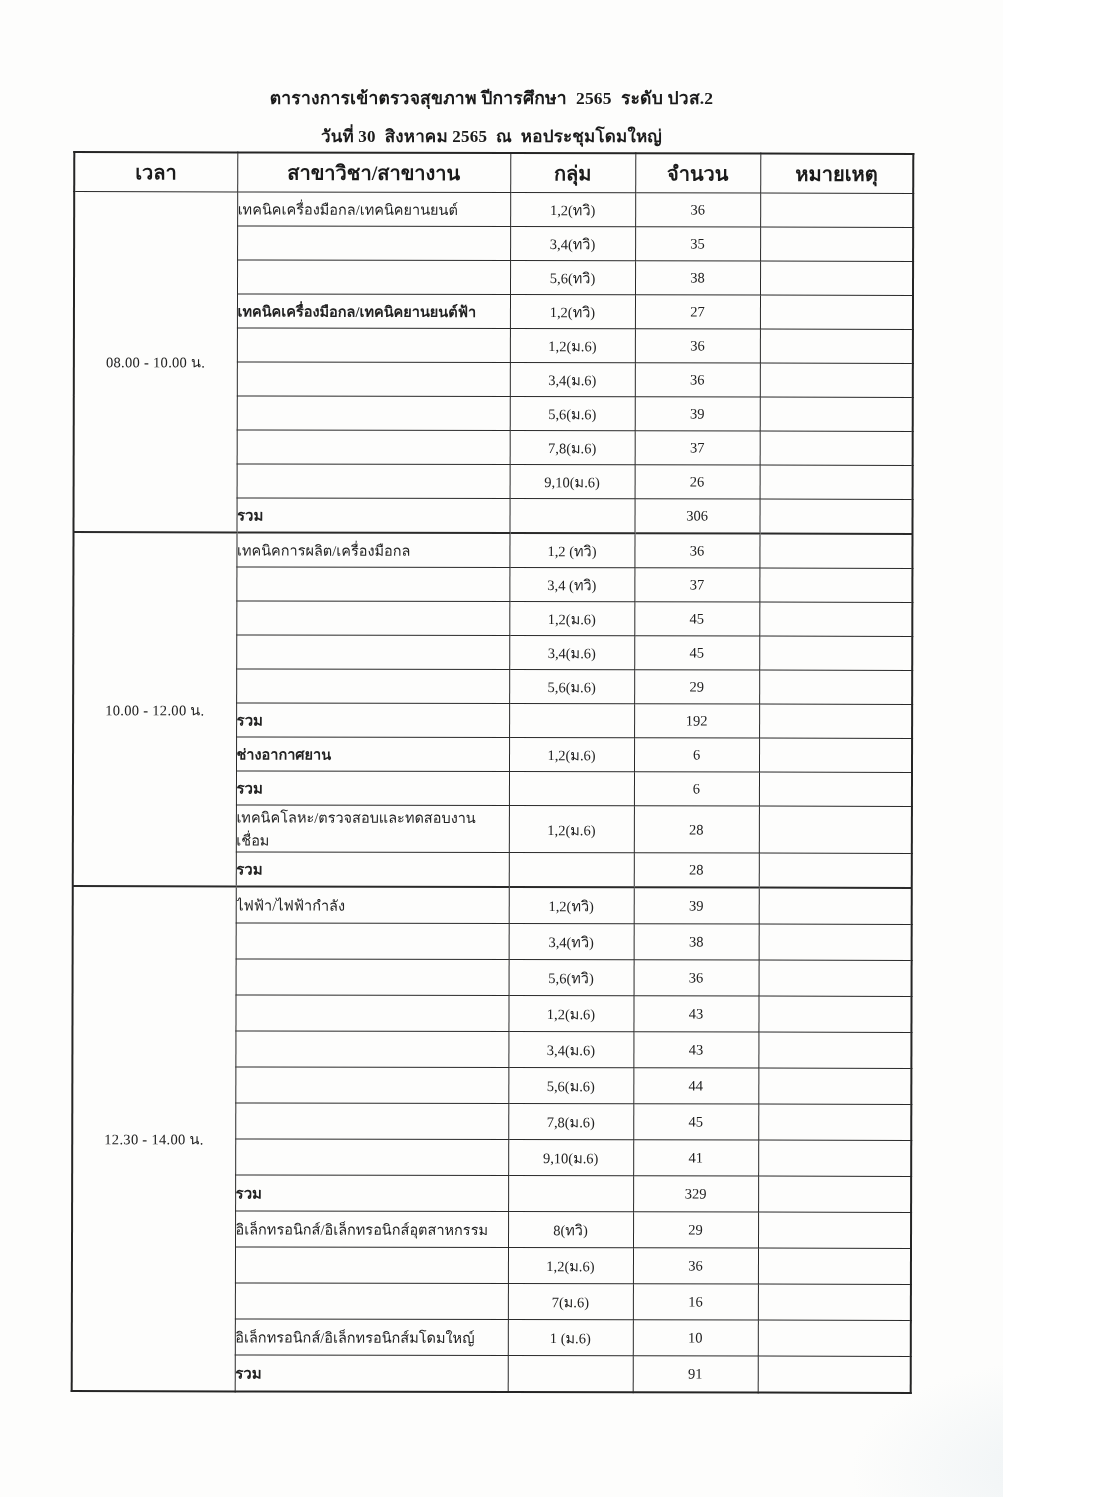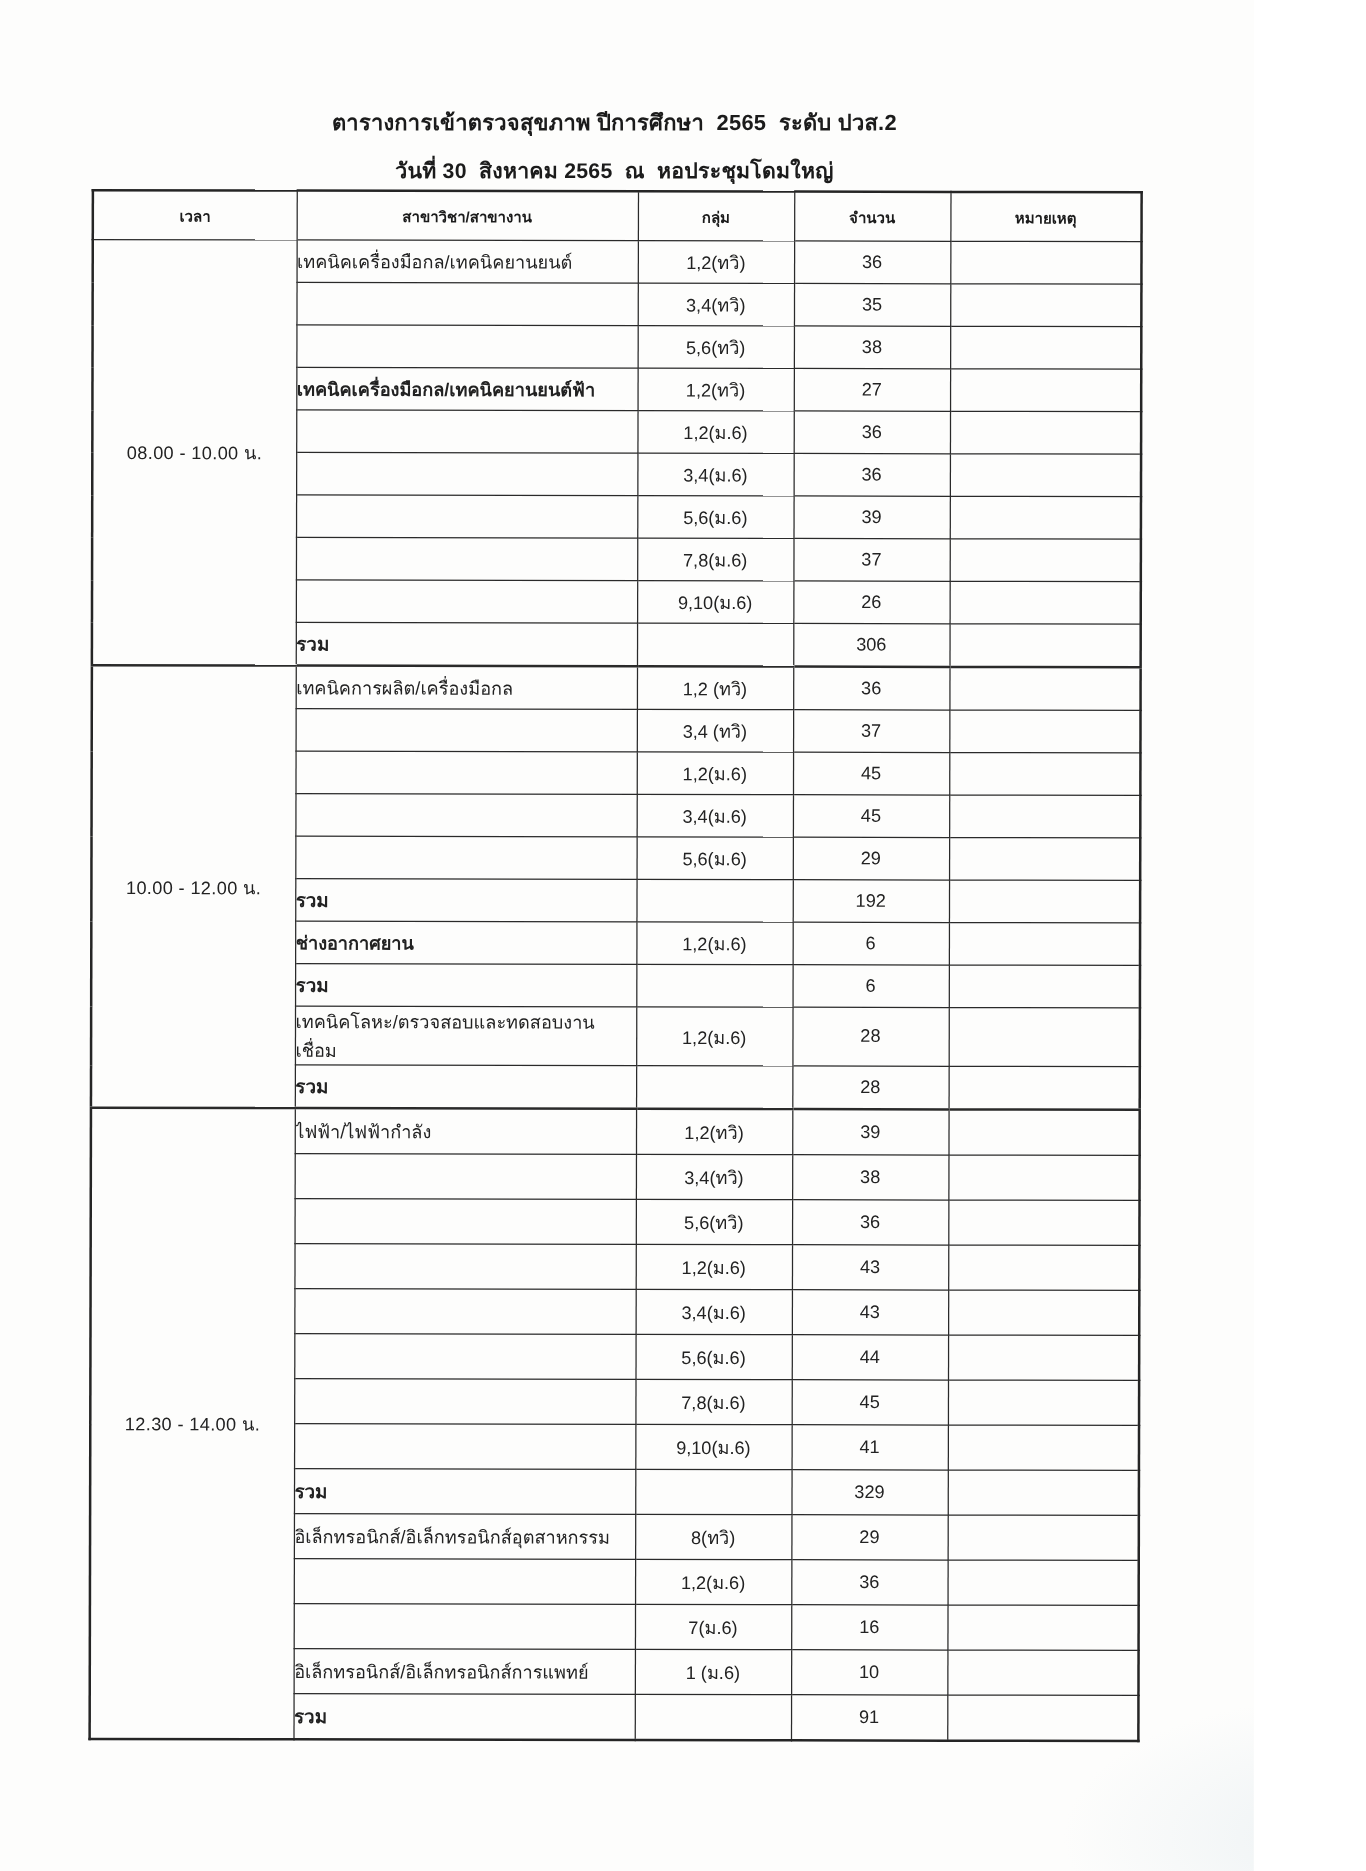--- a/index.html
+++ b/index.html
@@ -5,21 +5,21 @@
   html, body {
     margin: 0;
     padding: 0;
     background: #ffffff;
   }
   .page {
     position: relative;
     width: 1003px;
     height: 1497px;
     overflow: hidden;
-    font-family: Liberation Sans, sans-serif;
+    font-family: Liberation Serif, serif;
     color: #1e1e1e;
     background:
       radial-gradient(ellipse 320px 160px at 1075px 1470px, #edf2f4 0%, rgba(237,242,244,0) 70%),
       #fdfdfc;
   }
   .titles {
     position: absolute;
     left: 72px;
     top: 84px;
     width: 839px;
@@ -55,21 +55,21 @@
   table.schedule col.c-note  { width: 153px; }
   table.schedule th,
   table.schedule td {
     border: 1.6px solid #2a2a2a;
     padding: 0;
     overflow: hidden;
   }
   table.schedule { border: 2.2px solid #252525; }
   table.schedule th {
     height: 38px;
-    font-size: 12px;
+    font-size: 20px;
     font-weight: 600;
     text-align: center;
     color: #1b1b1b;
   }
   table.schedule td {
     height: 33px;
     font-size: 14.5px;
     color: #222222;
   }
   tr.tall td { height: 35px; }
@@ -314,21 +314,21 @@
           <td class="count-cell">36</td>
           <td class="note-cell"></td>
         </tr>
         <tr class="tall">
           <td class="major-cell"></td>
           <td class="group-cell">7(ม.6)</td>
           <td class="count-cell">16</td>
           <td class="note-cell"></td>
         </tr>
         <tr class="tall">
-          <td class="major-cell">อิเล็กทรอนิกส์/อิเล็กทรอนิกส์การแพทย์</td>
+          <td class="major-cell">อิเล็กทรอนิกส์/อิเล็กทรอนิกส์มโดมใหญ์</td>
           <td class="group-cell">1 (ม.6)</td>
           <td class="count-cell">10</td>
           <td class="note-cell"></td>
         </tr>
         <tr class="tall">
           <td class="major-cell total-label">รวม</td>
           <td class="group-cell"></td>
           <td class="count-cell">91</td>
           <td class="note-cell"></td>
         </tr>

